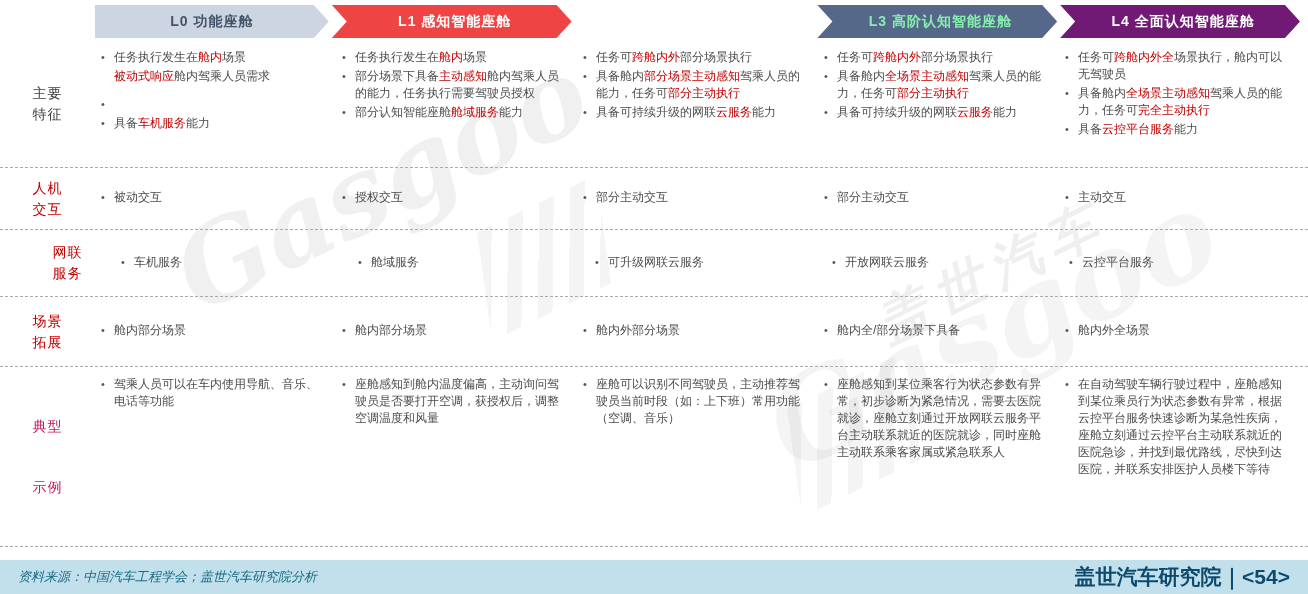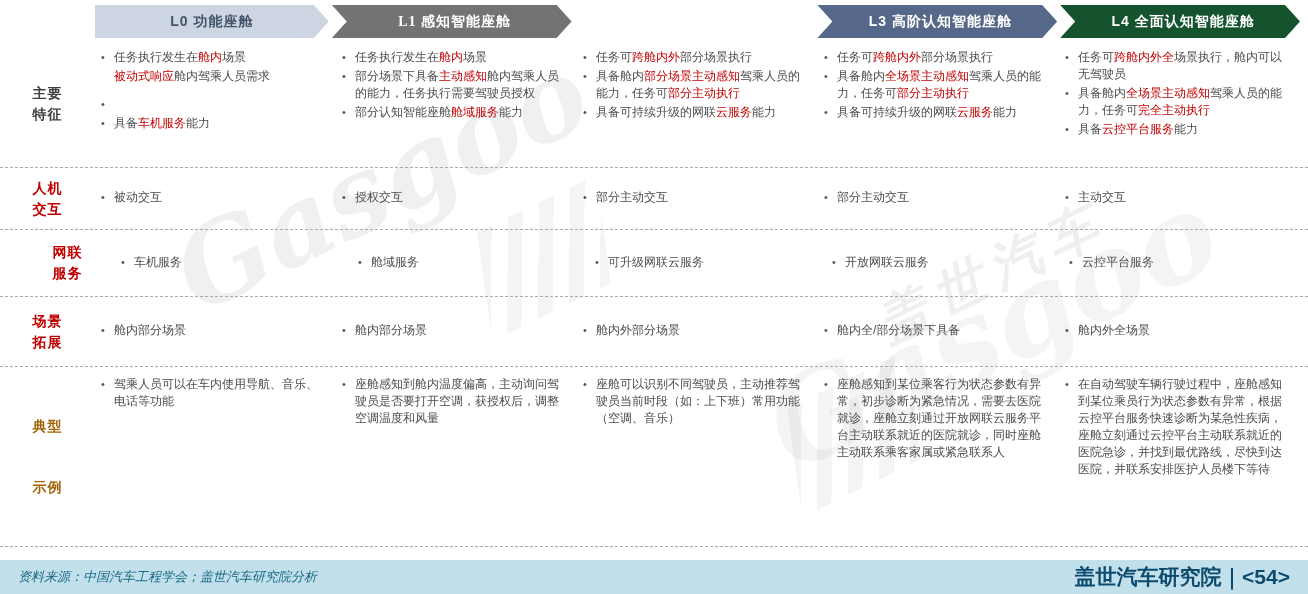--- a/index.html
+++ b/index.html
@@ -52,21 +52,21 @@
   .row:nth-child(1){height:128px;}
   .row:nth-child(2){height:62px;}
   .row:nth-child(3){height:67px;padding-left:20px;}
   .row:nth-child(4){height:70px;}
   .row:nth-child(5){height:180px;}
   .row:nth-child(2) .cell,
   .row:nth-child(3) .cell,
   .row:nth-child(4) .cell{display:flex;align-items:center;padding-top:0;padding-bottom:0;}
   .label-cell{
     display:flex;flex-direction:column;align-items:center;justify-content:center;
-    font-size:14px;font-weight:bold;line-height:1.5;letter-spacing:1px;
+    font-size:14px;font-weight:normal;line-height:1.5;letter-spacing:1px;
   }
   .cell{padding:9px 18px 4px 6px;}
   .bullet{display:flex;margin-bottom:2px;}
   .bullet .mark{flex:none;width:13px;font-size:11px;line-height:17px;color:#555;}
   .bullet .txt{font-size:12px;line-height:17px;color:#4c4c4c;}
   .red{color:#c00000;margin-top:28px;}
   
   .footer{
     position:absolute;left:0;bottom:0;width:1308px;height:34px;
     background:#c2e0ec;display:flex;align-items:center;justify-content:space-between;
@@ -81,24 +81,24 @@
 <div class="slide">
 
   <div class="wm wm-latin1">Gasgoo</div>
   <div class="wm wm-cn">盖世汽车</div>
   <div class="wm wm-latin2">Gasgoo</div>
   <div class="wm-stripes s1"></div>
   <div class="wm-stripes s2"></div>
 
   <div class="header-row">
       <div class="arrow first" style="background: rgb(204, 213, 225); color: rgb(68, 84, 106);">L0 功能座舱</div>
-      <div class="arrow" style="background: #737373; color: rgb(255, 255, 255); font-family: Liberation Serif, serif;">L1 感知智能座舱</div>
+      <div class="arrow" style="background: #ef4444; color: rgb(255, 255, 255);">L1 感知智能座舱</div>
       <div class="arrow" style="background: rgb(98, 151, 183); color: rgb(255, 255, 255); margin-top: 36px;">L2 部分认知智能座舱</div>
-      <div class="arrow" style="background: rgb(86, 104, 138); color: #ffffff; text-align: right;">L3 高阶认知智能座舱</div>
-      <div class="arrow" style="background: #14532d; color: rgb(255, 255, 255);">L4 全面认知智能座舱</div>
+      <div class="arrow" style="background: rgb(86, 104, 138); color: #86efac; text-align: right;">L3 高阶认知智能座舱</div>
+      <div class="arrow" style="background: #701a75; color: rgb(255, 255, 255);">L4 全面认知智能座舱</div>
     </div>
 
   <div class="table">
       <div class="row">
         <div class="label-cell" style="color: rgb(64, 64, 64);">
           <span>主要</span>
           <span>特征</span>
         </div>
         <div class="cell">
           <div class="bullet">
@@ -273,21 +273,21 @@
           </div>
         </div>
         <div class="cell">
           <div class="bullet">
             <span class="mark">•</span>
             <span class="txt"><span>舱内外全场景</span></span>
           </div>
         </div>
       </div>
       <div class="row">
-        <div class="label-cell" style="color: #a16207; gap: 40px;">
+        <div class="label-cell" style="color: #be185d; gap: 40px;">
           <span>典型</span>
           <span>示例</span>
         </div>
         <div class="cell">
           <div class="bullet">
             <span class="mark">•</span>
             <span class="txt"><span>驾乘人员可以在车内使用导航、音乐、电话等功能</span></span>
           </div>
         </div>
         <div class="cell">

